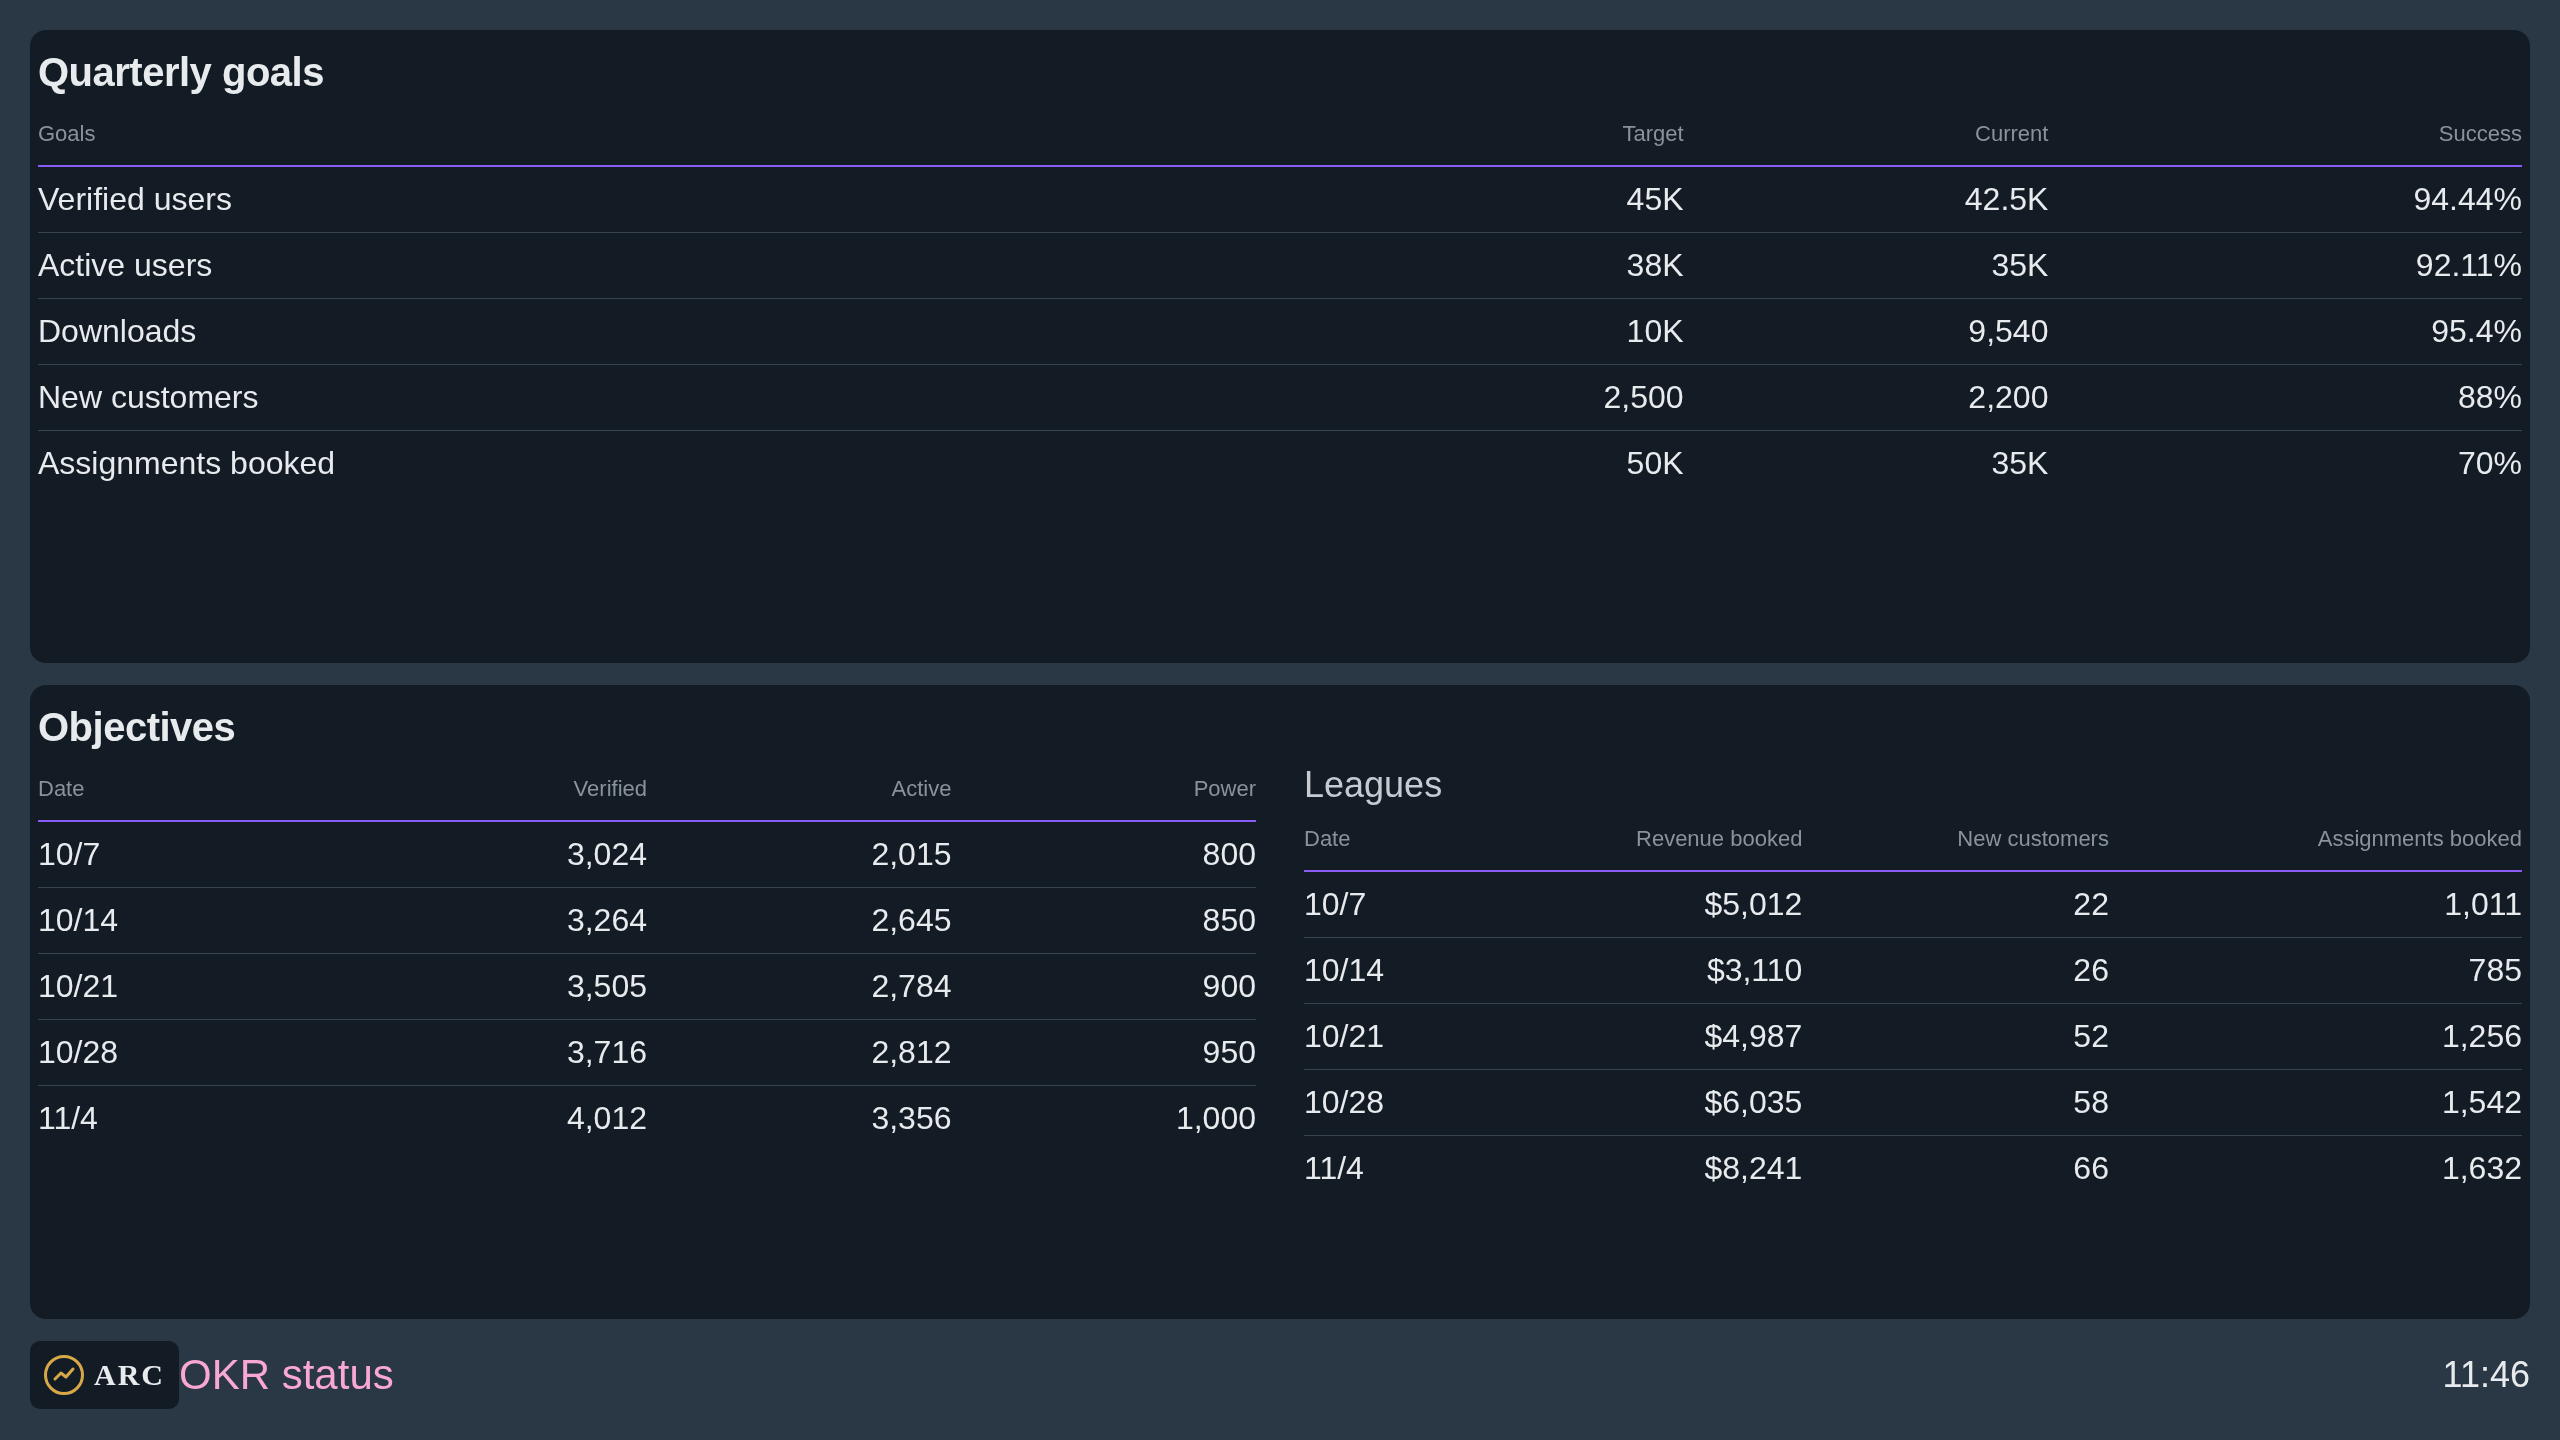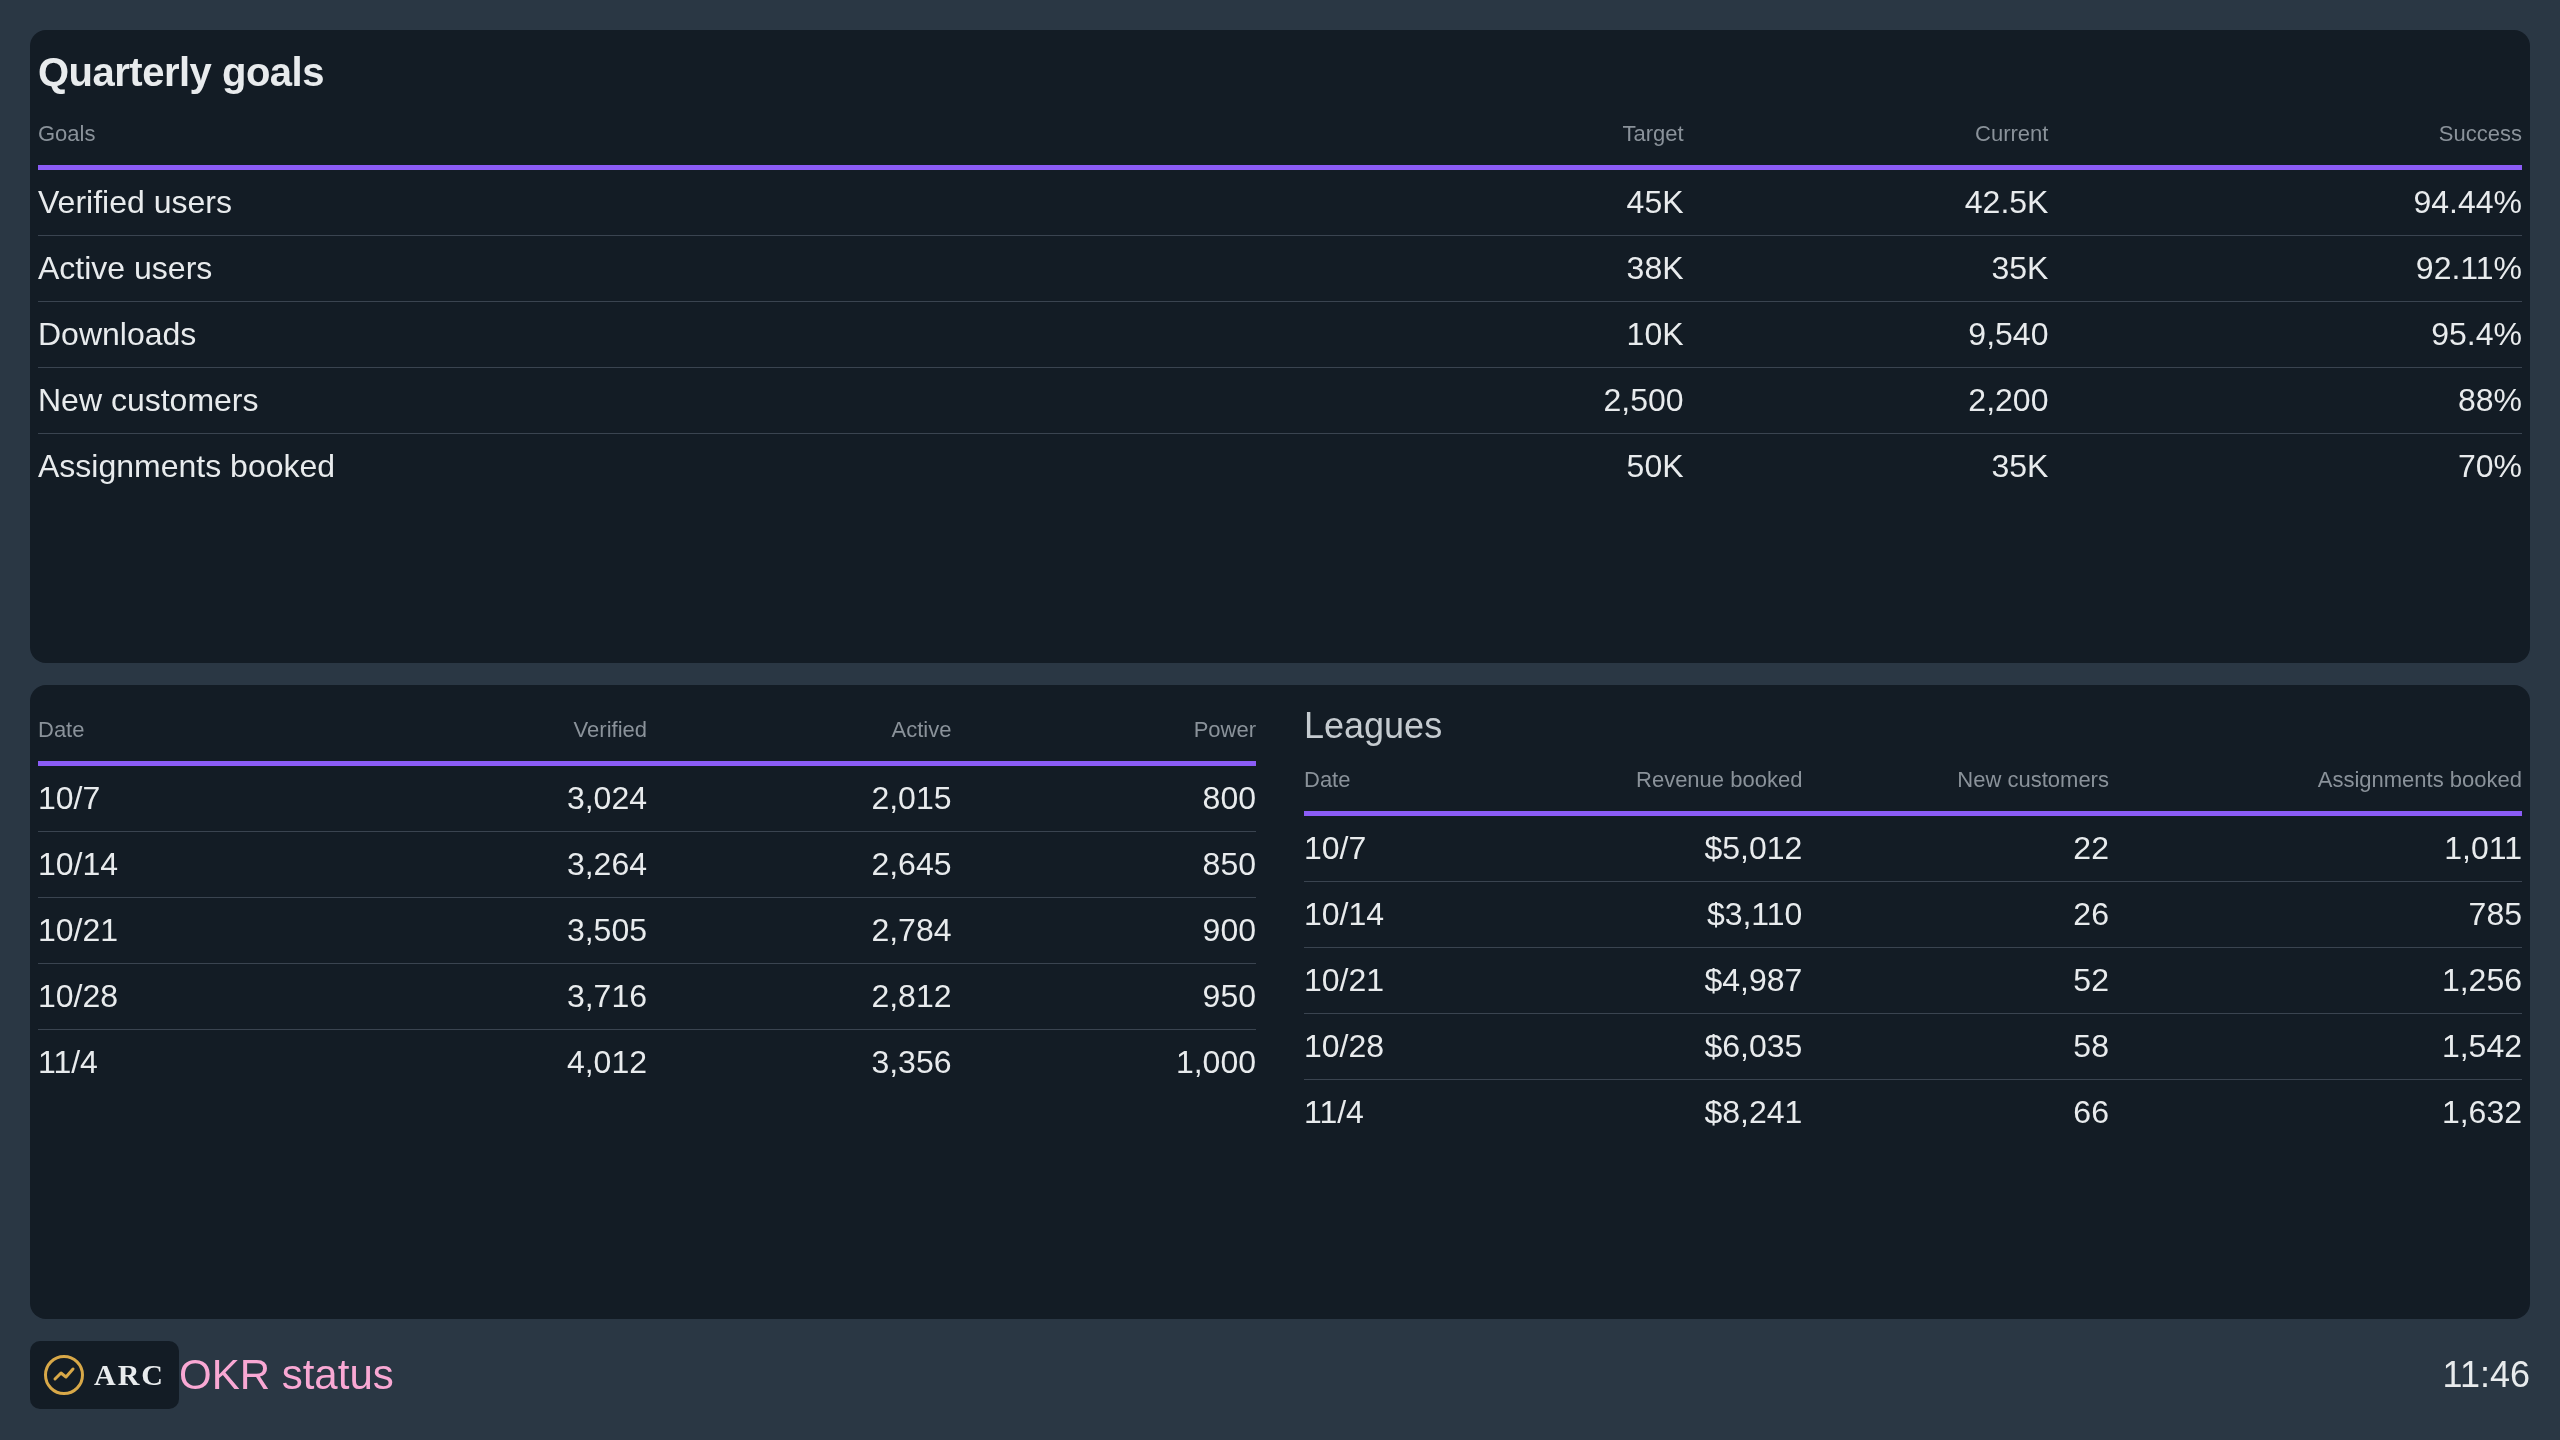--- a/index.html
+++ b/index.html
@@ -38,21 +38,21 @@
   table {
     width: 100%;
     border-collapse: collapse;
   }
   th {
     font-weight: 400;
     font-size: 22px;
     color: #8a929a;
     padding: 12px 0 18px 0;
     text-align: right;
-    border-bottom: 5px solid #8b5cf6;
+    border-bottom: 2px solid #8b5cf6;
   }
   th:first-child {
     text-align: left;
   }
   td {
     font-size: 32px;
     padding: 14px 0;
     text-align: right;
     border-bottom: 1px solid #3a4450;
     font-weight: 400;
@@ -170,20 +170,21 @@
     <td>Assignments booked</td>
     <td>50K</td>
     <td>35K</td>
     <td>70%</td>
         </tr>
       </tbody>
   </table>
 </div>
 
 <div class="card objectives">
+  <div class="card-title">Objectives</div>
   <div class="objectives-body">
     <div class="objective-col">
       <table>
         <thead>
           <tr>
             <th>Date</th>
             <th>Verified</th>
             <th>Active</th>
             <th>Power</th>
           </tr>

